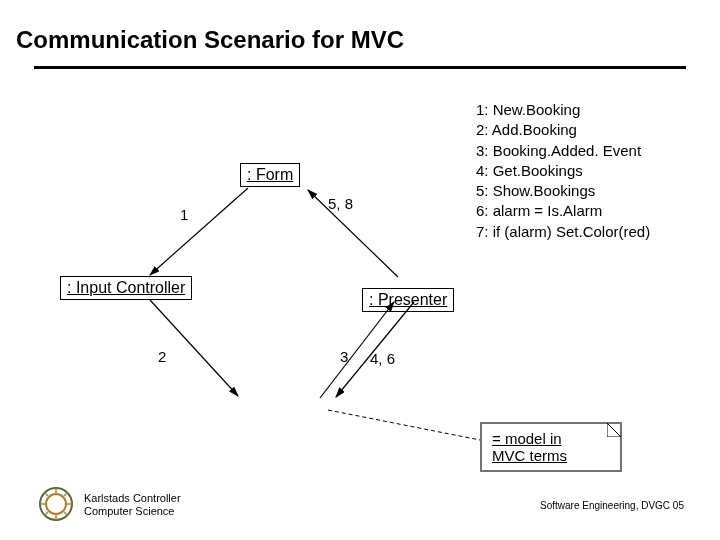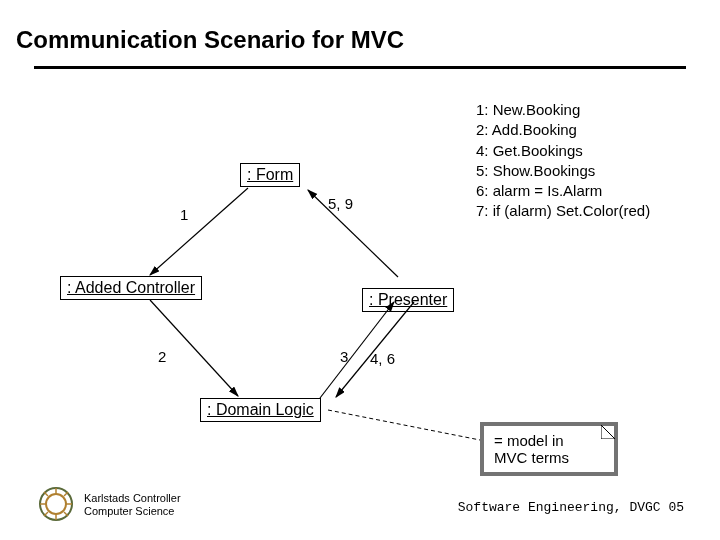--- a/index.html
+++ b/index.html
@@ -50,46 +50,46 @@
     font-size: 15px;
     line-height: 1.35;
     margin-left: 16px;
   }
   .edge-label {
     position: absolute;
     font-size: 15px;
   }
   .note {
     position: absolute;
-    border: 4px solid #737373;
+    border: 2px solid #737373;
     background: #fff;
     font-size: 15px;
-    padding: 6px 10px 6px 10px;
+    padding: 6px 18px 6px 10px;
+    text-decoration: underline;
   }
   .footer-left {
     position: absolute;
     left: 84px;
     top: 492px;
     font-size: 11px;
     line-height: 1.15;
   }
   .footer-center {
     position: absolute;
     left: 0;
     width: 720px;
     top: 500px;
     text-align: center;
     font-size: 12px;
   }
   .footer-right {
     position: absolute;
     right: 36px;
     top: 500px;
-    font-size: 13px;
-    font-family: Liberation Mono, monospace;
+    font-size: 10px;
   }
   .seal {
     position: absolute;
     left: 38px;
     top: 486px;
     width: 36px;
     height: 36px;
   }
   svg.arrows {
     position: absolute;
@@ -103,27 +103,24 @@
 
 <div class="slide">
 
   <div class="title">Communication Scenario for MVC</div>
   <div class="hr"></div>
 
   <div class="box" style="left:240px; top:163px;">
     <span>: Form</span>
   </div>
   <div class="box" style="left:60px; top:276px;">
-    <span>: Added Controller</span>
+    <span>: Input Controller</span>
   </div>
   <div class="box" style="left:362px; top:276px;margin-top:12px;">
     <span>: Presenter</span>
-  </div>
-  <div class="box" style="left:200px; top:398px;">
-    <span>: Domain Logic</span>
   </div>
 
   <svg class="arrows">
     <defs>
       <marker id="ah" markerWidth="10" markerHeight="10" refX="8" refY="3" orient="auto">
         <path d="M0,0 L9,3 L0,6 Z" fill="#000"></path>
       </marker>
     </defs>
 
     <line x1="248" y1="188" x2="150" y2="275" stroke="#000" stroke-width="1.2" marker-end="url(#ah)"></line>
@@ -133,28 +130,29 @@
     <line x1="150" y1="300" x2="238" y2="396" stroke="#000" stroke-width="1.2" marker-end="url(#ah)"></line>
 
     <line x1="320" y1="398" x2="394" y2="302" stroke="#000" stroke-width="1.2" marker-end="url(#ah)"></line>
 
     <line x1="414" y1="302" x2="336" y2="397" stroke="#000" stroke-width="1.2" marker-end="url(#ah)"></line>
 
     <line x1="328" y1="410" x2="480" y2="440" stroke="#000" stroke-width="1" stroke-dasharray="4 3"></line>
   </svg>
 
   <div class="edge-label" style="left:180px; top:206px;">1</div>
-  <div class="edge-label" style="left:328px; top:195px;">5, 9</div>
+  <div class="edge-label" style="left:328px; top:195px;">5, 8</div>
   <div class="edge-label" style="left:158px; top:348px;">2</div>
   <div class="edge-label" style="left:340px; top:348px;">3</div>
   <div class="edge-label" style="left:370px; top:350px;">4, 6</div>
 
   <div class="legend">
     <div>1: New.Booking</div>
     <div>2: Add.Booking</div>
+    <div>3: Booking.Added. Event</div>
     <div>4: Get.Bookings</div>
     <div>5: Show.Bookings</div>
     <div>6: alarm = Is.Alarm</div>
     <div>7: if (alarm) Set.Color(red)</div>
   </div>
 
   <div class="note" style="left:480px; top:422px; width:110px;">
     <svg style="position:absolute; right:-1px; top:-1px;" width="14" height="14">
       <polygon points="0,0 14,14 0,14" fill="#fff" stroke="#000" stroke-width="1"></polygon>
       <line x1="0" y1="0" x2="14" y2="14" stroke="#000" stroke-width="1"></line>

